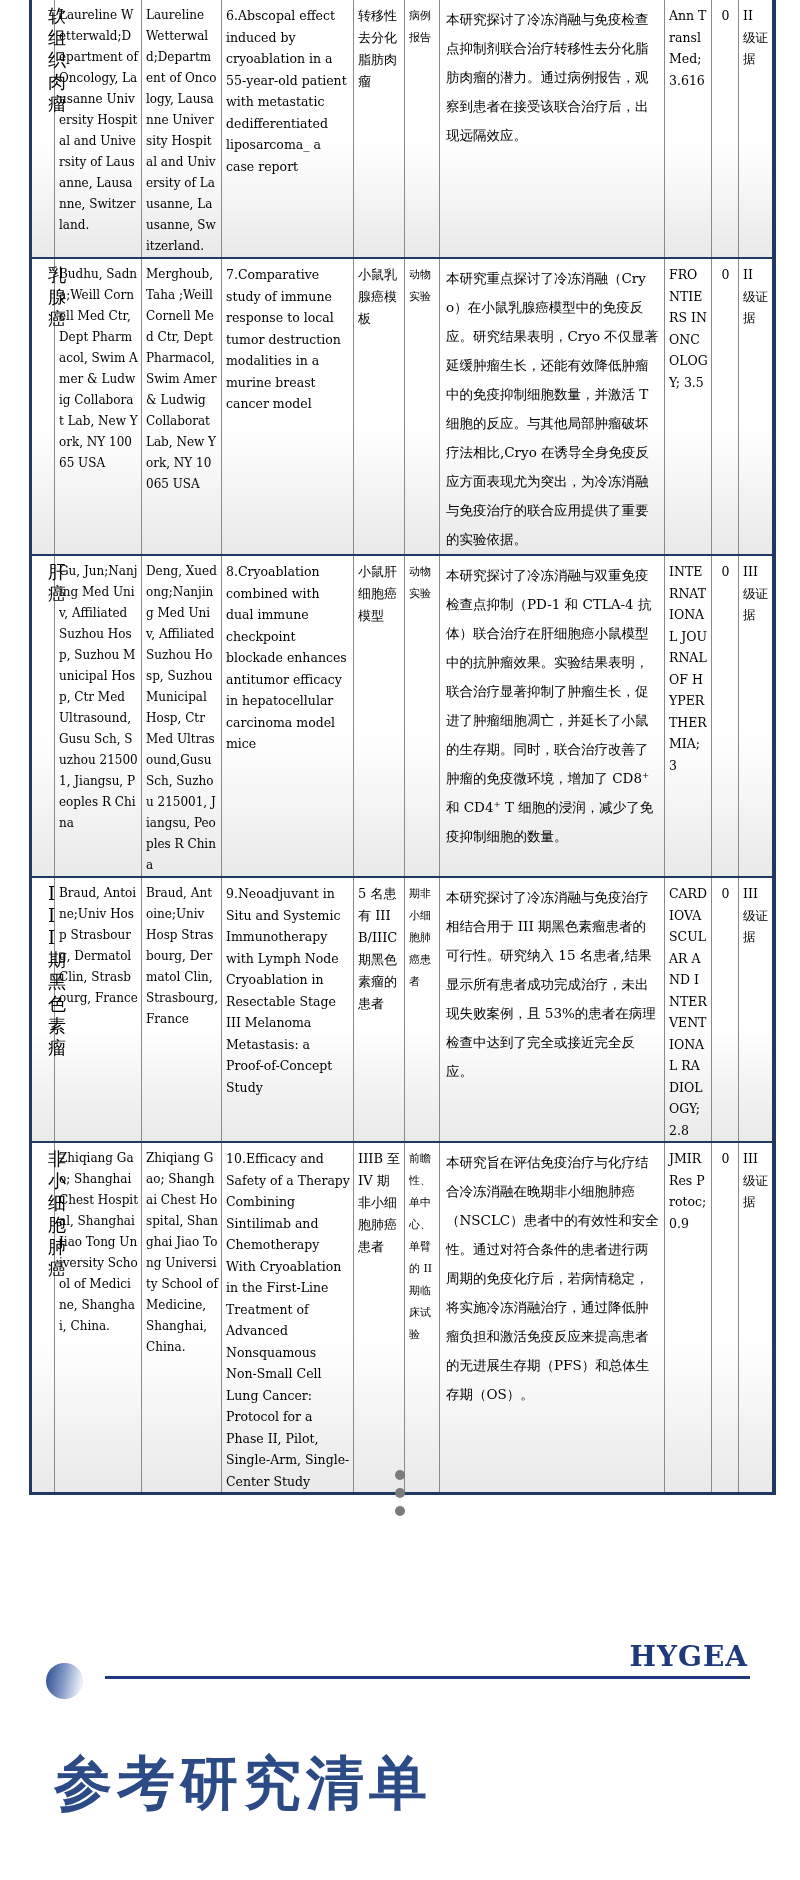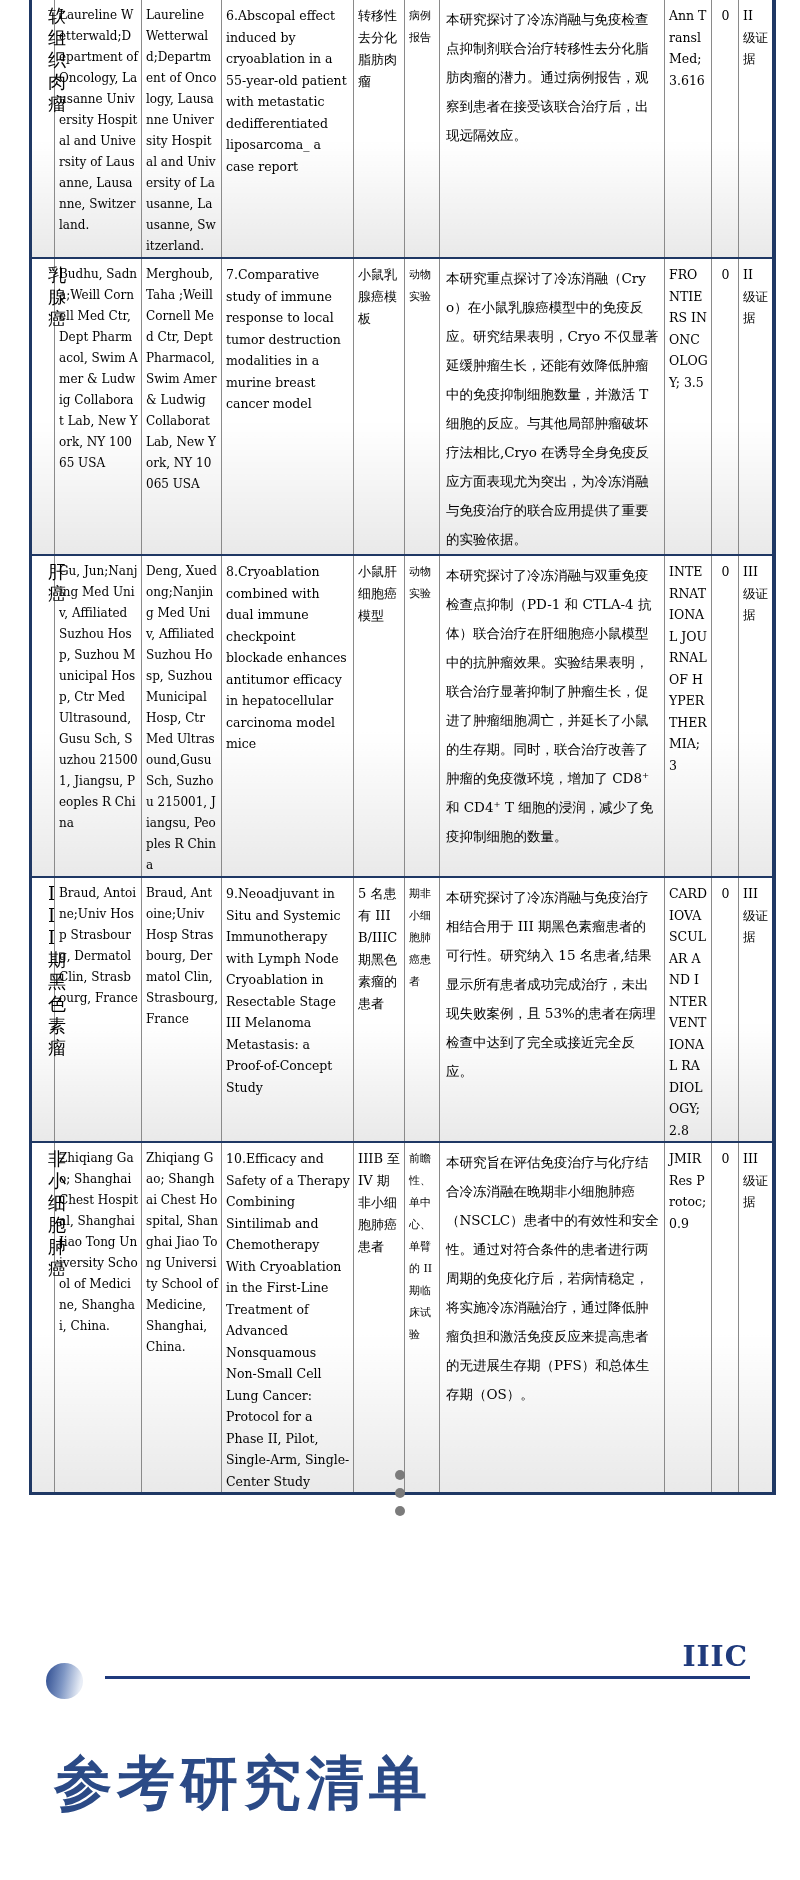--- a/index.html
+++ b/index.html
@@ -147,16 +147,16 @@
     </tr>
   </tbody>
 </table>
 
 <div class="dots">
   <span></span>
   <span></span>
   <span></span>
 </div>
 
-<div class="brand">IIIC</div>
+<div class="brand">HYGEA</div>
 <div class="rule"></div>
 <div class="sphere"></div>
 <div class="doc-title">参考研究清单</div>
 
 </body></html>

